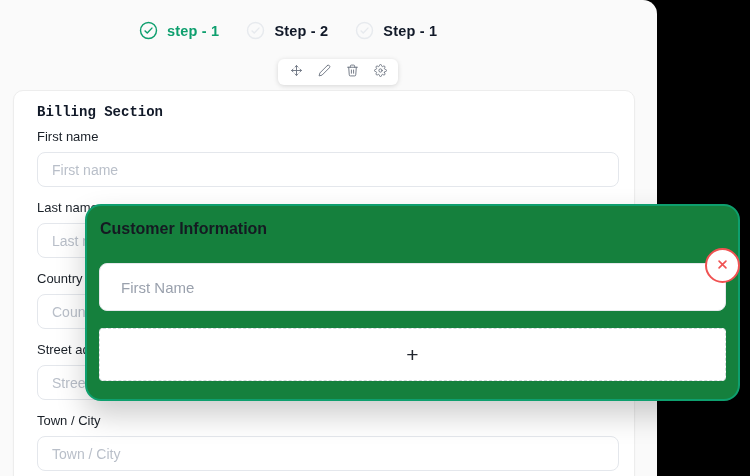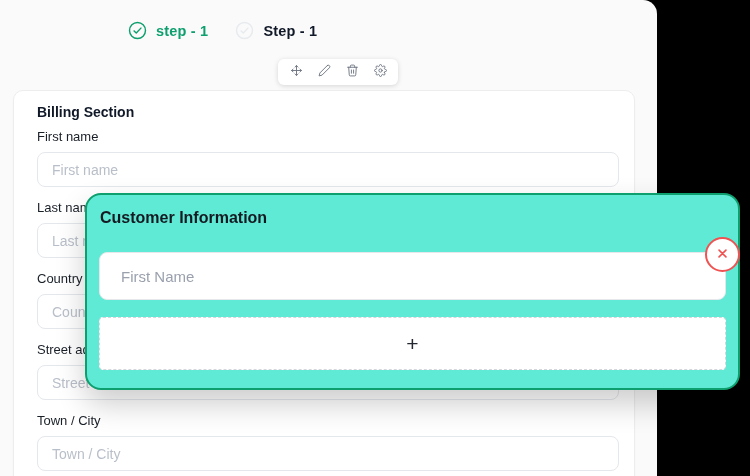--- a/index.html
+++ b/index.html
@@ -7,21 +7,21 @@
   body { width: 750px; height: 476px; background: #000; font-family: "Liberation Sans", sans-serif; }
 
   .canvas { position: relative; width: 750px; height: 476px; background: #000; overflow: hidden; }
 
   .page {
     position: absolute; left: 0; top: 0; width: 657px; height: 476px;
     background: #fafafa; border-radius: 0 14px 0 0; overflow: hidden;
   }
 
   
-  .stepper { position: absolute; left: 128px; top: 21px; display: flex; align-items: flex-start; gap: 27px; }
+  .stepper { position: absolute; left: 139px; top: 21px; display: flex; align-items: flex-start; gap: 27px; }
   .step { display: flex; align-items: center; gap: 9px; background: none; border: none; padding: 0; cursor: pointer; font-family: inherit; }
   .step-icon { width: 19px; height: 19px; display: block; color: #e7eaee; }
   .step.active .step-icon { color: #0e9f6e; }
   .step-label { font-size: 14.5px; font-weight: 700; color: #111928; letter-spacing: .2px; }
   .step.active .step-label { color: #0e9f6e; }
 
   
   .toolbar {
     position: absolute; left: 278px; top: 59px; height: 26px;
     display: flex; align-items: center; gap: 6px; padding: 0 7px;
@@ -30,34 +30,34 @@
   .tool-btn { width: 22px; height: 22px; display: flex; align-items: center; justify-content: center;
     background: none; border: none; padding: 0; color: #6b7280; cursor: pointer; }
   .tool-btn svg { width: 13px; height: 13px; }
 
   
   .card {
     position: absolute; left: 13px; top: 90px; width: 622px; height: 400px;
     background: #fff; border: 1px solid #ededed; border-radius: 10px;
     padding: 14px 15px 14px 23px; box-shadow: 0 1px 2px rgba(0,0,0,.03);
   }
-  .card-title { font-size: 14px; line-height: 15px; font-weight: 700; color: #111928; margin: 0 0 10px; }
+  .card-title { font-size: 14px; line-height: 15px; font-weight: 700; color: #111928; margin: 0 0 10px; font-family: Liberation Mono, monospace; }
   .field { margin-bottom: 14px; }
   .field-label { display: block; font-size: 13px; line-height: 13px; color: #1a2028; margin-bottom: 9px; }
   .text-input {
     width: 100%; height: 35px; border: 1px solid #e4e7ec; border-radius: 8px;
     background: #fff; padding: 0 14px; font-size: 14px; color: #111928;
     font-family: inherit; outline: none;
   }
   .text-input::placeholder { color: #b9bfc9; }
 
   
   .modal {
-    position: absolute; left: 85px; top: 193px; width: 655px; height: 197px;
-    background: #5eead4; border: 2px solid #0e9f6e; border-radius: 16px;
+    position: absolute; left: 85px; top: 204px; width: 655px; height: 197px;
+    background: #15803d; border: 2px solid #0e9f6e; border-radius: 16px;
     padding: 12px; box-shadow: 0 14px 30px rgba(0,0,0,.20);
   }
   .modal-title { font-size: 16px; line-height: 18px; font-weight: 700; color: #151a22; margin: 2px 0 0 1px; }
   .modal-input {
     margin-top: 25px; width: 100%; height: 48px; border: 1px solid #e5e7eb; border-radius: 8px;
     padding: 0 21px; font-size: 15px; color: #111928; font-family: inherit; outline: none; background: #fff;
   }
   .modal-input::placeholder { color: #9aa1ad; }
   .add-area {
     margin-top: 17px; height: 53px; border: 1.5px dashed #d3d7dd; border-radius: 4px;
@@ -80,20 +80,29 @@
 
     <div class="stepper">
       <button class="step active">
         <span class="step-icon">
           <svg viewBox="0 0 20 20" fill="none" stroke="currentColor" stroke-width="1.5" stroke-linecap="round" stroke-linejoin="round">
               <circle cx="10" cy="10" r="8.4"></circle>
               <path d="M6.4 10.4l2.3 2.3 4.9-5.2"></path>
             </svg>
         </span>
         <span class="step-label">step - 1</span>
+      </button>
+      <button class="step">
+        <span class="step-icon">
+          <svg viewBox="0 0 20 20" fill="none" stroke="currentColor" stroke-width="1.5" stroke-linecap="round" stroke-linejoin="round">
+              <circle cx="10" cy="10" r="8.4"></circle>
+              <path d="M6.4 10.4l2.3 2.3 4.9-5.2"></path>
+            </svg>
+        </span>
+        <span class="step-label">Step - 2</span>
       </button>
       <button class="step">
         <span class="step-icon">
           <svg viewBox="0 0 20 20" fill="none" stroke="currentColor" stroke-width="1.5" stroke-linecap="round" stroke-linejoin="round">
               <circle cx="10" cy="10" r="8.4"></circle>
               <path d="M6.4 10.4l2.3 2.3 4.9-5.2"></path>
             </svg>
         </span>
         <span class="step-label">Step - 1</span>
       </button>

